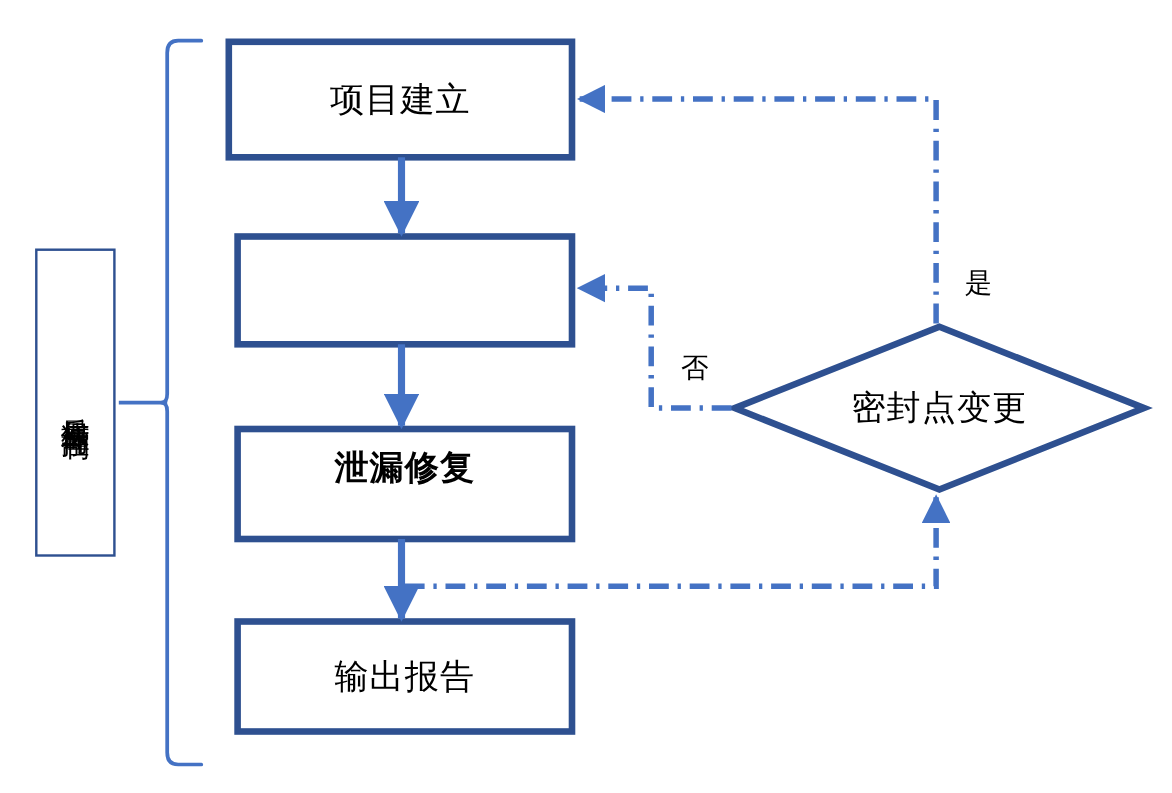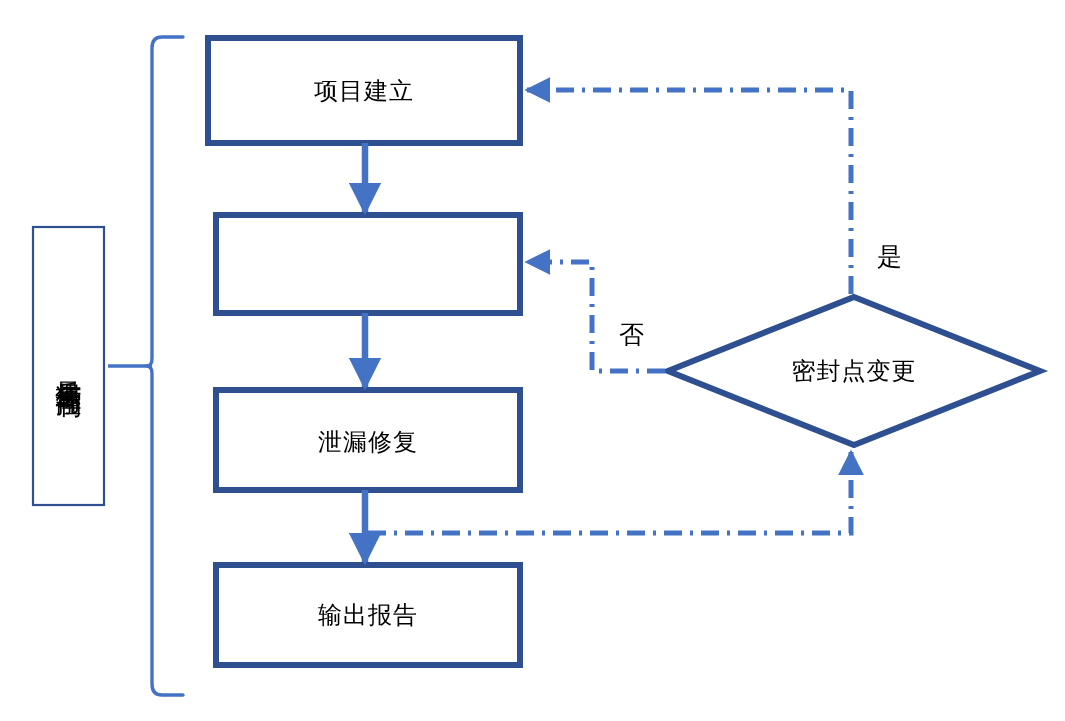--- a/index.html
+++ b/index.html
@@ -23,21 +23,21 @@
     top: 0;
     width: 1065px;
     height: 721px;
   }
   .node-label {
     position: absolute;
     display: flex;
     align-items: center;
     justify-content: center;
     color: #000000;
-    font-size: 24px;
+    font-size: 31px;
     line-height: 1.15;
     letter-spacing: 1px;
     white-space: nowrap;
     pointer-events: none;
   }
   .scope-label {
     position: absolute;
     display: flex;
     align-items: center;
     justify-content: center;
@@ -100,21 +100,21 @@
     <path d="M 851 294 L 851 90 L 527 90" fill="none" stroke="#4472C4" stroke-width="5" stroke-dasharray="18 8 3 8" marker-end="url(#arrow-dash)"></path>
 
     <path d="M 665 371 L 592 371 L 592 262 L 527 262" fill="none" stroke="#4472C4" stroke-width="5" stroke-dasharray="18 8 3 8" marker-end="url(#arrow-dash)"></path>
   </svg>
 
   <div class="scope-label" style="left:33px; top:227px; width:71px; height:278px;">质量保证与控制</div>
 
   <div class="node-label" style="left:208px; top:38px; width:312px; height:105px;">项目建立</div>
 
 
-  <div class="node-label" style="left:216px; top:392px; width:304px; height:100px;">泄漏修复</div>
+  <div class="node-label" style="left:216px; top:375px; width:304px; height:100px;font-weight:bold;">泄漏修复</div>
 
   <div class="node-label" style="left:668px; top:297px; width:372px; height:148px;">密封点变更</div>
 
   <div class="node-label" style="left:216px; top:565px; width:304px; height:100px;">输出报告</div>
 
   <div class="edge-label" style="left:877px; top:240px;">是</div>
 
   <div class="edge-label" style="left:619px; top:318px;">否</div>
 
 </div>

